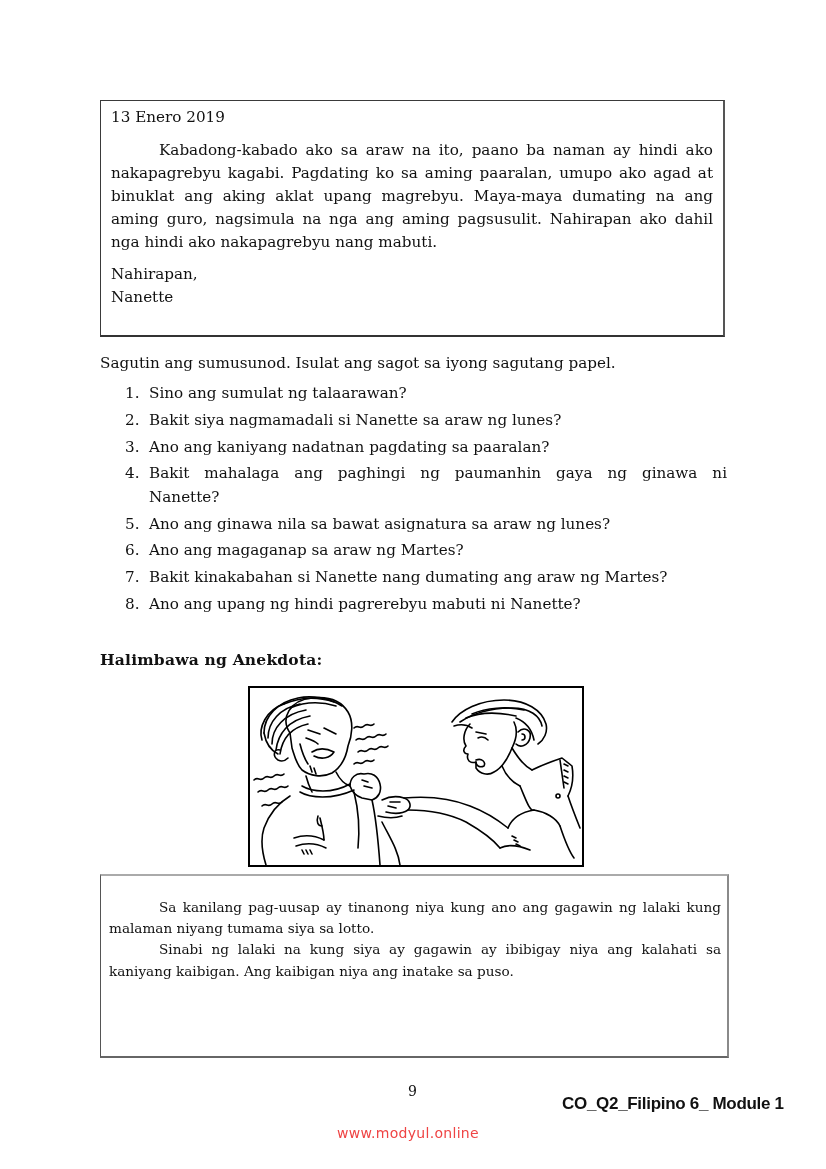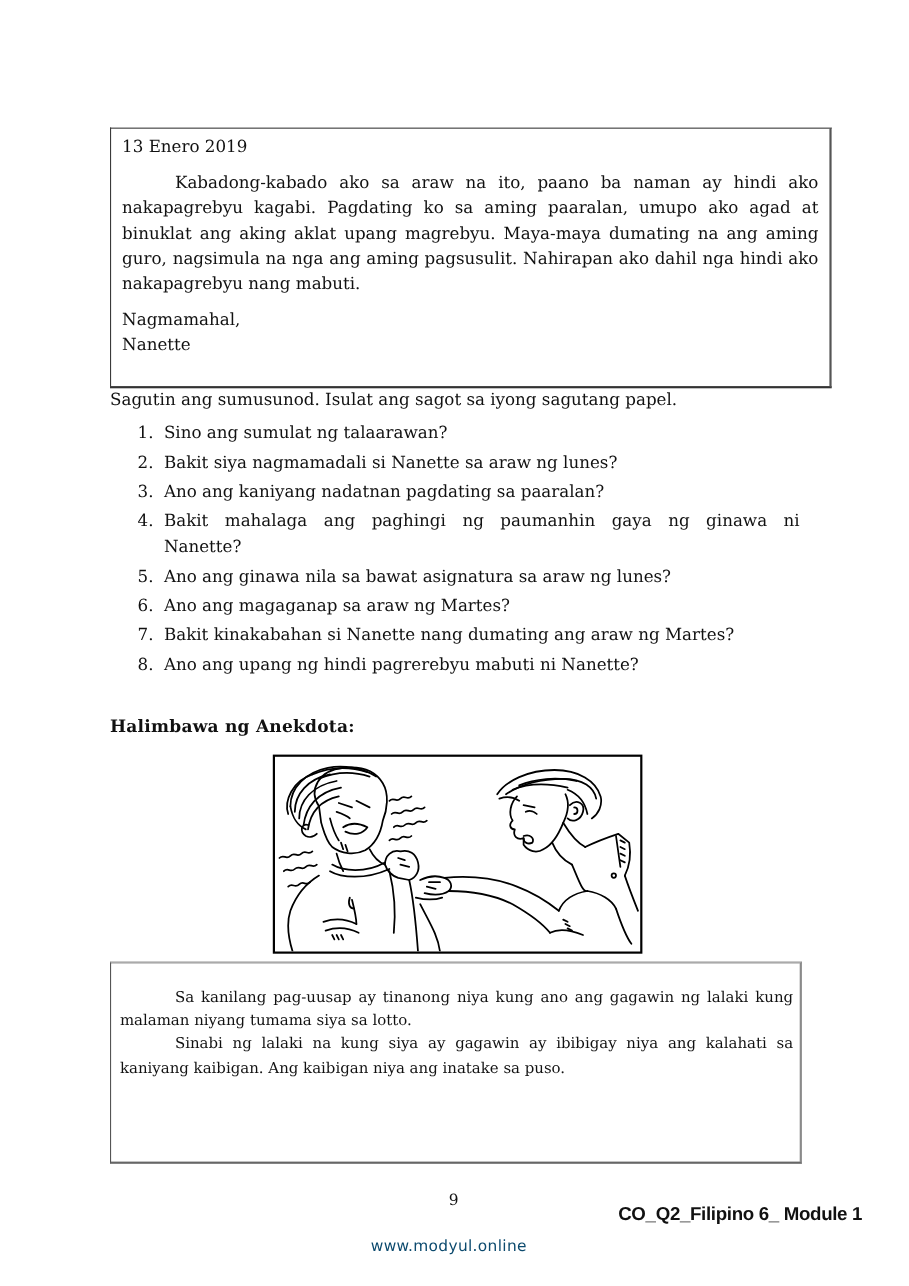--- a/index.html
+++ b/index.html
@@ -1,22 +1,22 @@
 <!DOCTYPE html>
 <html><head>
   <meta charset="utf-8">
   <style>
     html, body { margin: 0; padding: 0; background: #ffffff; }
     body { width: 826px; height: 1169px; position: relative; overflow: hidden;
       font-family: "DejaVu Serif", "Liberation Serif", serif; color: #111111; }
     .abs { position: absolute; }
 
-    .diary-box { left: 100px; top: 116px; width: 622px; height: 234px;
+    .diary-box { left: 100px; top: 100px; width: 622px; height: 234px;
       border: 1.5px solid #3a3a3a; border-right-width: 2.5px; border-bottom-width: 2.5px;
-      border-right-color: #555; border-bottom-color: #333; box-sizing: content-box; padding-left: 31px; }
+      border-right-color: #555; border-bottom-color: #333; box-sizing: content-box; }
     .diary-inner { position: absolute; left: 10px; top: 5px; right: 10px;
       font-size: 15.2px; line-height: 23px; }
     .diary-inner p { margin: 0; }
     .diary-body { margin-top: 10px !important; text-indent: 48px; text-align: justify; }
     .diary-closing { margin-top: 9px !important; }
 
     .instructions { left: 100px; top: 352px; font-size: 15.2px; line-height: 23px; }
 
     .questions { left: 100px; top: 382px; width: 627px; margin: 0; padding: 0; list-style: none;
       font-size: 15.2px; line-height: 23.5px; }
@@ -35,30 +35,30 @@
       border-top: 2px solid #aaaaaa; border-left: 1.5px solid #555;
       border-right: 2.5px solid #8a8a8a; border-bottom: 2px solid #666; }
     .anecdote-inner { position: absolute; left: 8px; right: 6px; top: 21px;
       font-size: 13.6px; line-height: 21.2px; text-align: justify; }
     .anecdote-inner p { margin: 0; text-indent: 50px; }
 
     .page-number { left: 408px; top: 1083px; font-size: 14px; }
     .module-code { left: 562px; top: 1094px; font-family: Liberation Sans, sans-serif;
       font-weight: bold; font-size: 17px; letter-spacing: -0.3px; }
     .watermark { left: 337px; top: 1125px; font-family: "DejaVu Sans", "Liberation Sans", sans-serif;
-      font-size: 14px; color: #0c4a6e; letter-spacing: 0.3px; }
+      font-size: 14px; color: #ef4444; letter-spacing: 0.3px; }
   </style>
 </head>
 <body>
 
 <div class="abs diary-box">
   <div class="diary-inner">
     <p>13 Enero 2019</p>
     <p class="diary-body">Kabadong-kabado ako sa araw na ito, paano ba naman ay hindi ako nakapagrebyu kagabi. Pagdating ko sa aming paaralan, umupo ako agad at binuklat ang aking aklat upang magrebyu. Maya-maya dumating na ang aming guro, nagsimula na nga ang aming pagsusulit. Nahirapan ako dahil nga hindi ako nakapagrebyu nang mabuti.</p>
-    <p class="diary-closing">Nagmamahal,</p>
+    <p class="diary-closing">Nahirapan,</p>
     <p>Nanette</p>
   </div>
 </div>
 
 <div class="abs instructions">Sagutin ang sumusunod. Isulat ang sagot sa iyong sagutang papel.</div>
 
 <ol class="abs questions">
   <li>
       <span class="num">1.</span>
       <span class="q-text">Sino ang sumulat ng talaarawan?</span>

